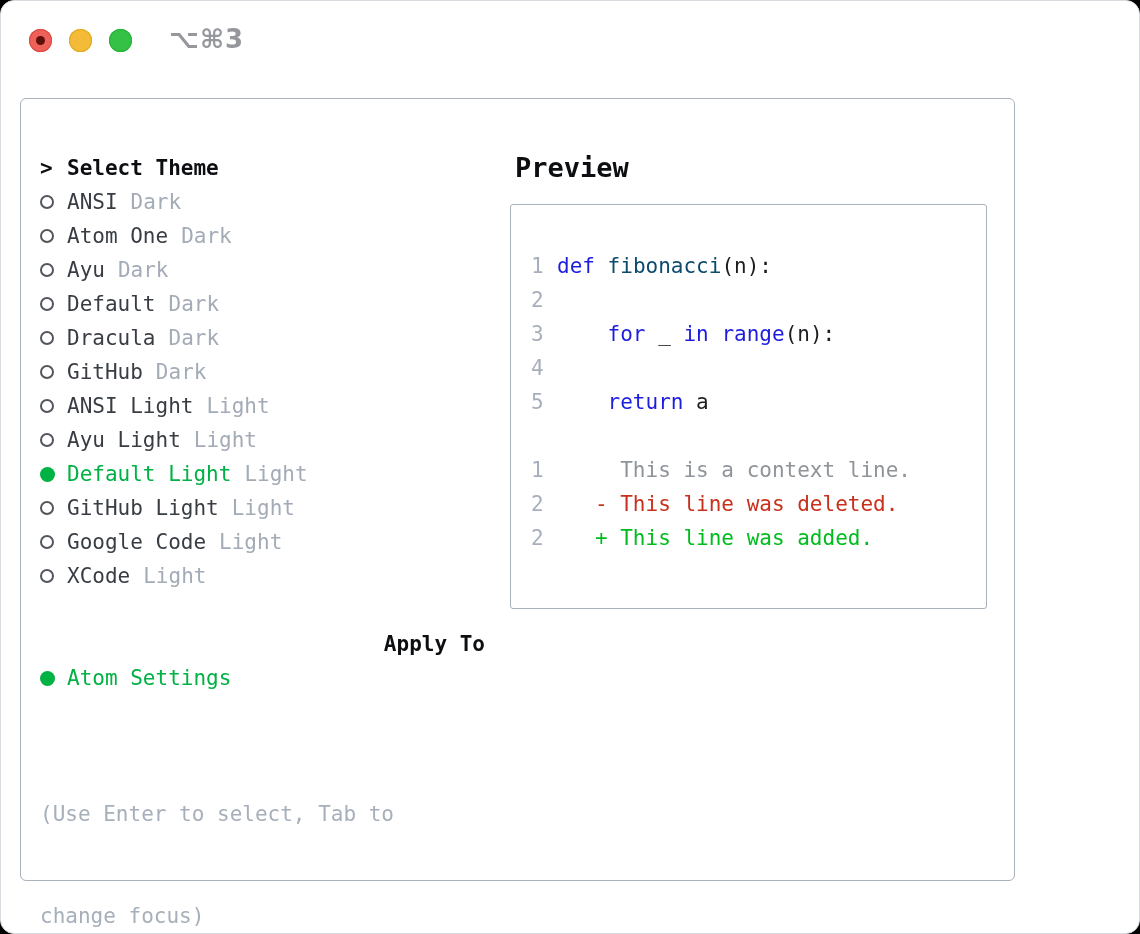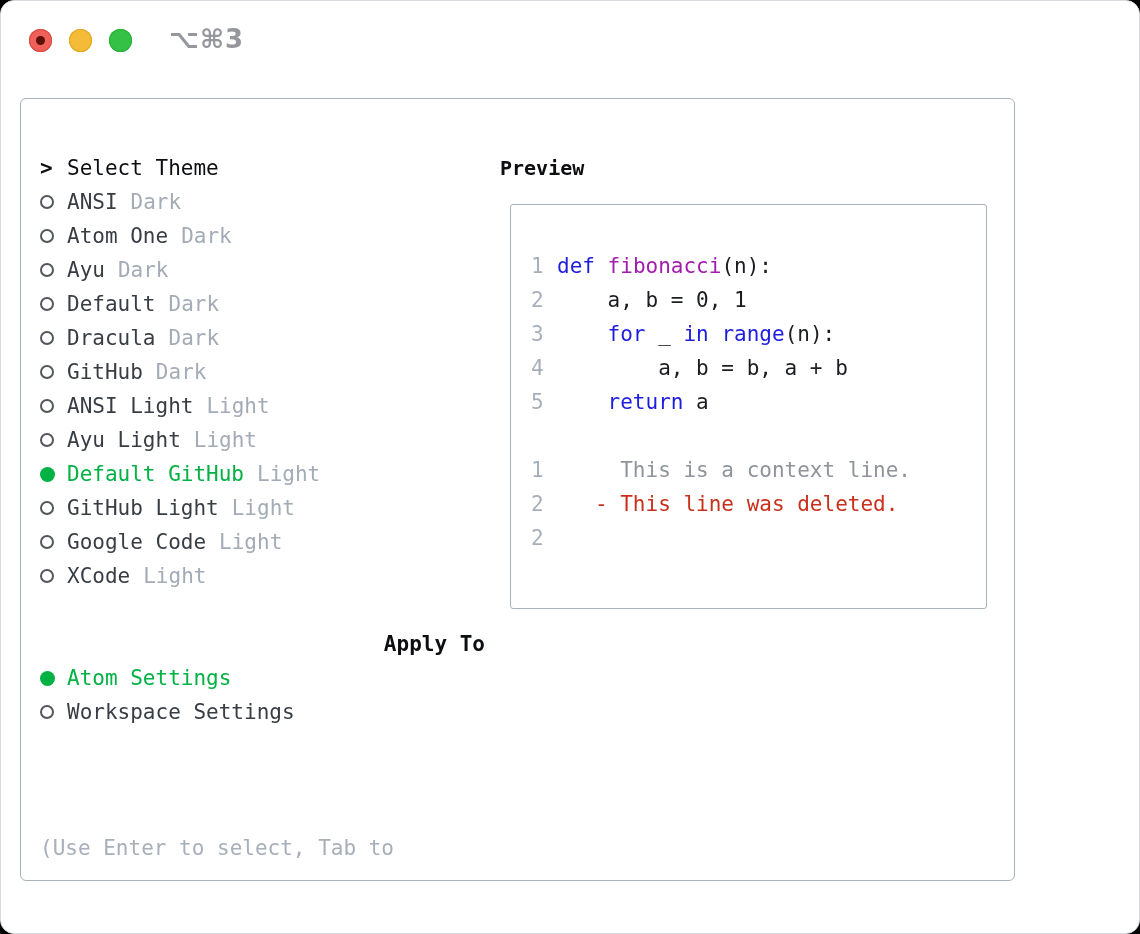--- a/index.html
+++ b/index.html
@@ -40,48 +40,48 @@
   
   .panel {
     position: absolute; left: 19px; top: 97px;
     width: 995px; height: 783px;
     border: 1.5px solid #a9b1bb; border-radius: 6px;
     box-sizing: border-box; background: #fff;
   }
   .left-col { position: absolute; left: 19px; top: 52px; width: 445px; }
   .row { display: flex; align-items: center; height: 34px; font-size: 21px; }
   .prefix { width: 27px; flex: none; font-weight: 700; color: #0c0e11; }
-  .hdr { font-weight: 400; color: #0c0e11; }
+  .hdr { font-weight: 700; color: #0c0e11; }
   .radio {
     width: 14px; height: 14px; flex: none; box-sizing: border-box;
     border-radius: 50%; border: 2px solid #52575e; margin: 0 13px 0 0;
   }
   .radio.on { border: none; background: #00b143; width: 15px; height: 15px; margin-right: 12px; }
   .tname { color: #383d44; white-space: pre; }
   .tname.sel { color: #00b143; }
   .tvariant { color: #a3abb7; margin-left: 13px; white-space: pre; text-align: center; }
   .apply-hdr { margin-top: 34px; justify-content: flex-end; }
   .apply-hdr .hdr { margin-left: 27px; font-weight: 600; }
   .help { margin-top: 34px; color: #a6afba; font-size: 21px; line-height: 34px; white-space: pre; }
   
   .preview-title {
-    position: absolute; left: 479px; top: 52px;
-    font-size: 20px; line-height: 34px; font-weight: 700; color: #0c0e11;
+    position: absolute; left: 494px; top: 52px;
+    font-size: 27px; line-height: 34px; font-weight: 700; color: #0c0e11;
   }
   .preview-box {
     position: absolute; left: 489px; top: 105px;
     width: 477px; height: 405px; box-sizing: border-box;
     border: 1.5px solid #a9b1bb; border-radius: 3px;
     padding: 44px 8px 0 20px; background: #fff;
   }
   .pline { display: flex; align-items: center; height: 34px; font-size: 21px; }
   .ln { width: 13px; flex: none; margin-right: 13px; color: #a7afbc; }
   .lc { white-space: pre; color: #1b1d21; }
   .kw { color: #1d1de0; }
-  .fn { color: #a21caf; }
+  .fn { color: #0c4a6e; }
   .pl { color: #1b1d21; }
   .lc.ctx { color: #8f949a; }
   .lc.del { color: #c9301c; text-align: center; }
   .lc.add { color: #00bd1d; }
   .diff-block { margin-top: 34px; }
 </style>
 </head>
 <body>
 
 <div class="window">
@@ -137,21 +137,21 @@
         <span class="tname">ANSI Light</span>
         <span class="tvariant">Light</span>
       </div>
       <div class="row">
         <span class="radio"></span>
         <span class="tname">Ayu Light</span>
         <span class="tvariant">Light</span>
       </div>
       <div class="row">
         <span class="radio on"></span>
-        <span class="tname sel">Default GitHub</span>
+        <span class="tname sel">Default Light</span>
         <span class="tvariant">Light</span>
       </div>
       <div class="row">
         <span class="radio"></span>
         <span class="tname">GitHub Light</span>
         <span class="tvariant">Light</span>
       </div>
       <div class="row">
         <span class="radio"></span>
         <span class="tname">Google Code</span>
@@ -162,67 +162,62 @@
         <span class="tname">XCode</span>
         <span class="tvariant">Light</span>
       </div>
 
       <div class="row apply-hdr">
         <span class="hdr">Apply To</span>
       </div>
       <div class="row">
         <span class="radio on"></span>
         <span class="tname sel">Atom Settings</span>
-      </div>
-      <div class="row">
-        <span class="radio"></span>
-        <span class="tname">Workspace Settings</span>
       </div>
 
       <div class="help">
         <div>(Use Enter to select, Tab to</div>
         <div>change focus)</div>
       </div>
     </div>
 
     <div class="preview-title">Preview</div>
 
     <div class="preview-box">
 
       <div class="pline">
         <span class="ln">1</span>
         <span class="lc"><span class="kw">def</span><span class="pl"> </span><span class="fn">fibonacci</span><span class="pl">(n):</span></span>
       </div>
       <div class="pline">
         <span class="ln">2</span>
-        <span class="lc"><span class="pl">    a, b = 0, 1</span></span>
       </div>
       <div class="pline">
         <span class="ln">3</span>
         <span class="lc"><span class="pl">    </span><span class="kw">for</span><span class="pl"> _ </span><span class="kw">in</span><span class="pl"> </span><span class="kw">range</span><span class="pl">(n):</span></span>
       </div>
       <div class="pline">
         <span class="ln">4</span>
-        <span class="lc"><span class="pl">        a, b = b, a + b</span></span>
       </div>
       <div class="pline">
         <span class="ln">5</span>
         <span class="lc"><span class="pl">    </span><span class="kw">return</span><span class="pl"> a</span></span>
       </div>
 
       <div class="diff-block">
         <div class="pline">
           <span class="ln">1</span>
           <span class="lc ctx">     This is a context line.</span>
         </div>
         <div class="pline">
           <span class="ln">2</span>
           <span class="lc del">   - This line was deleted.</span>
         </div>
         <div class="pline">
           <span class="ln">2</span>
+          <span class="lc add">   + This line was added.</span>
         </div>
       </div>
 
     </div>
 
   </div>
 </div>
 
 </body></html>

